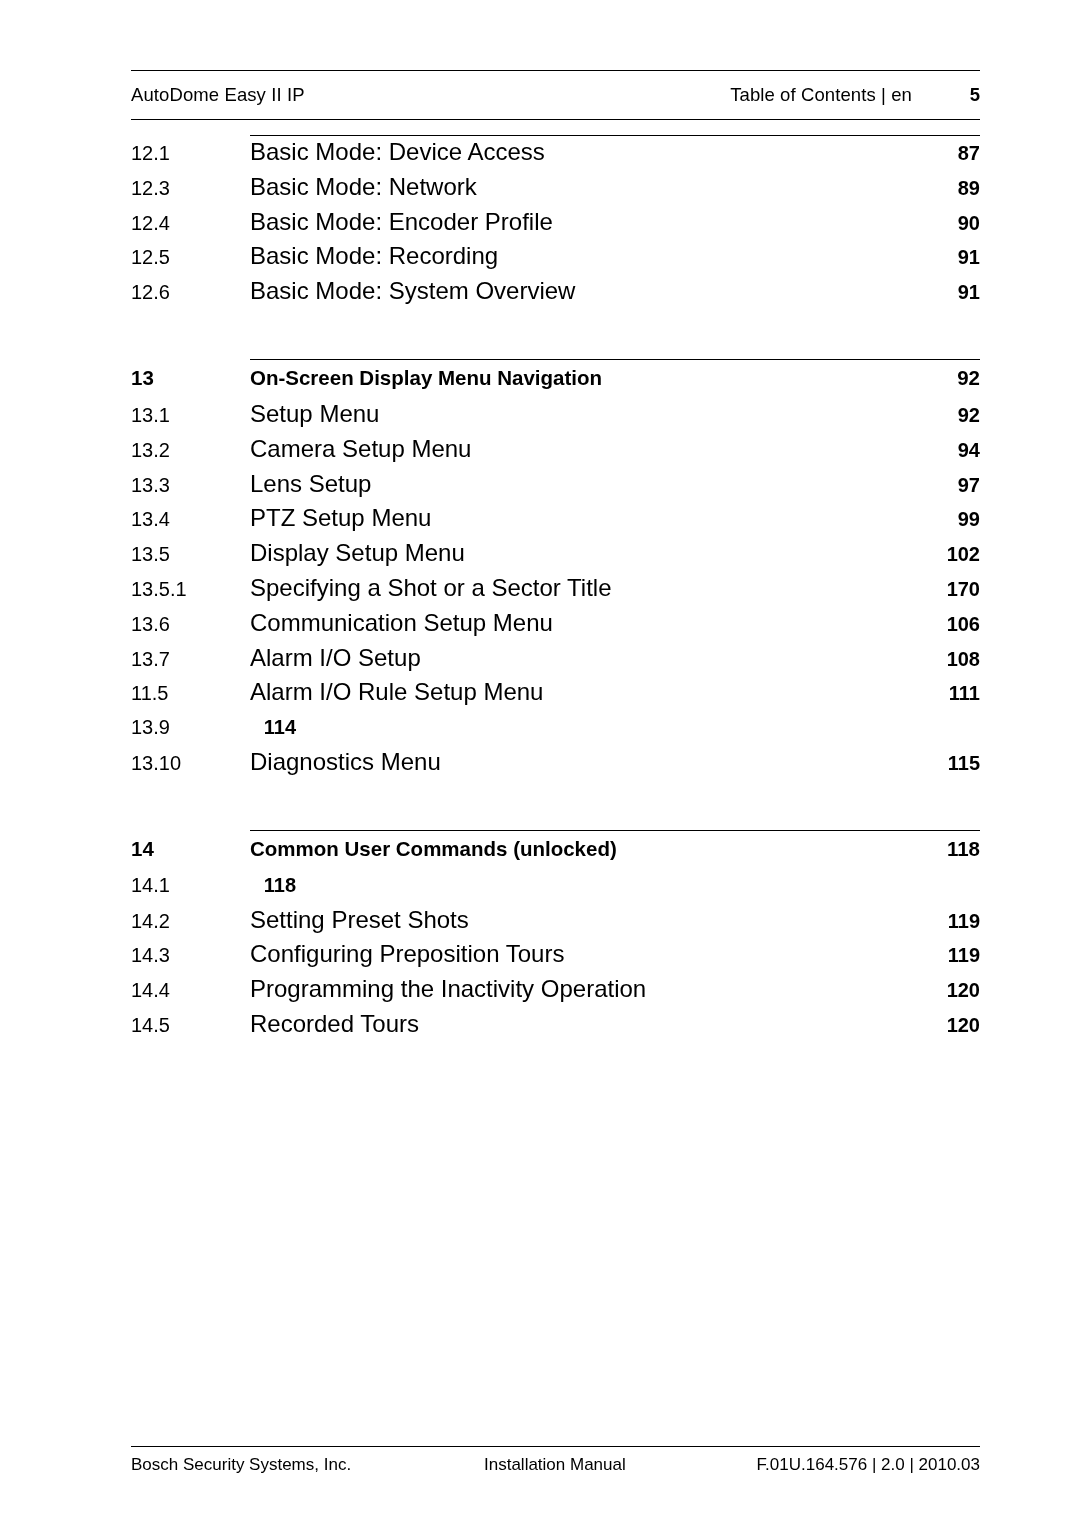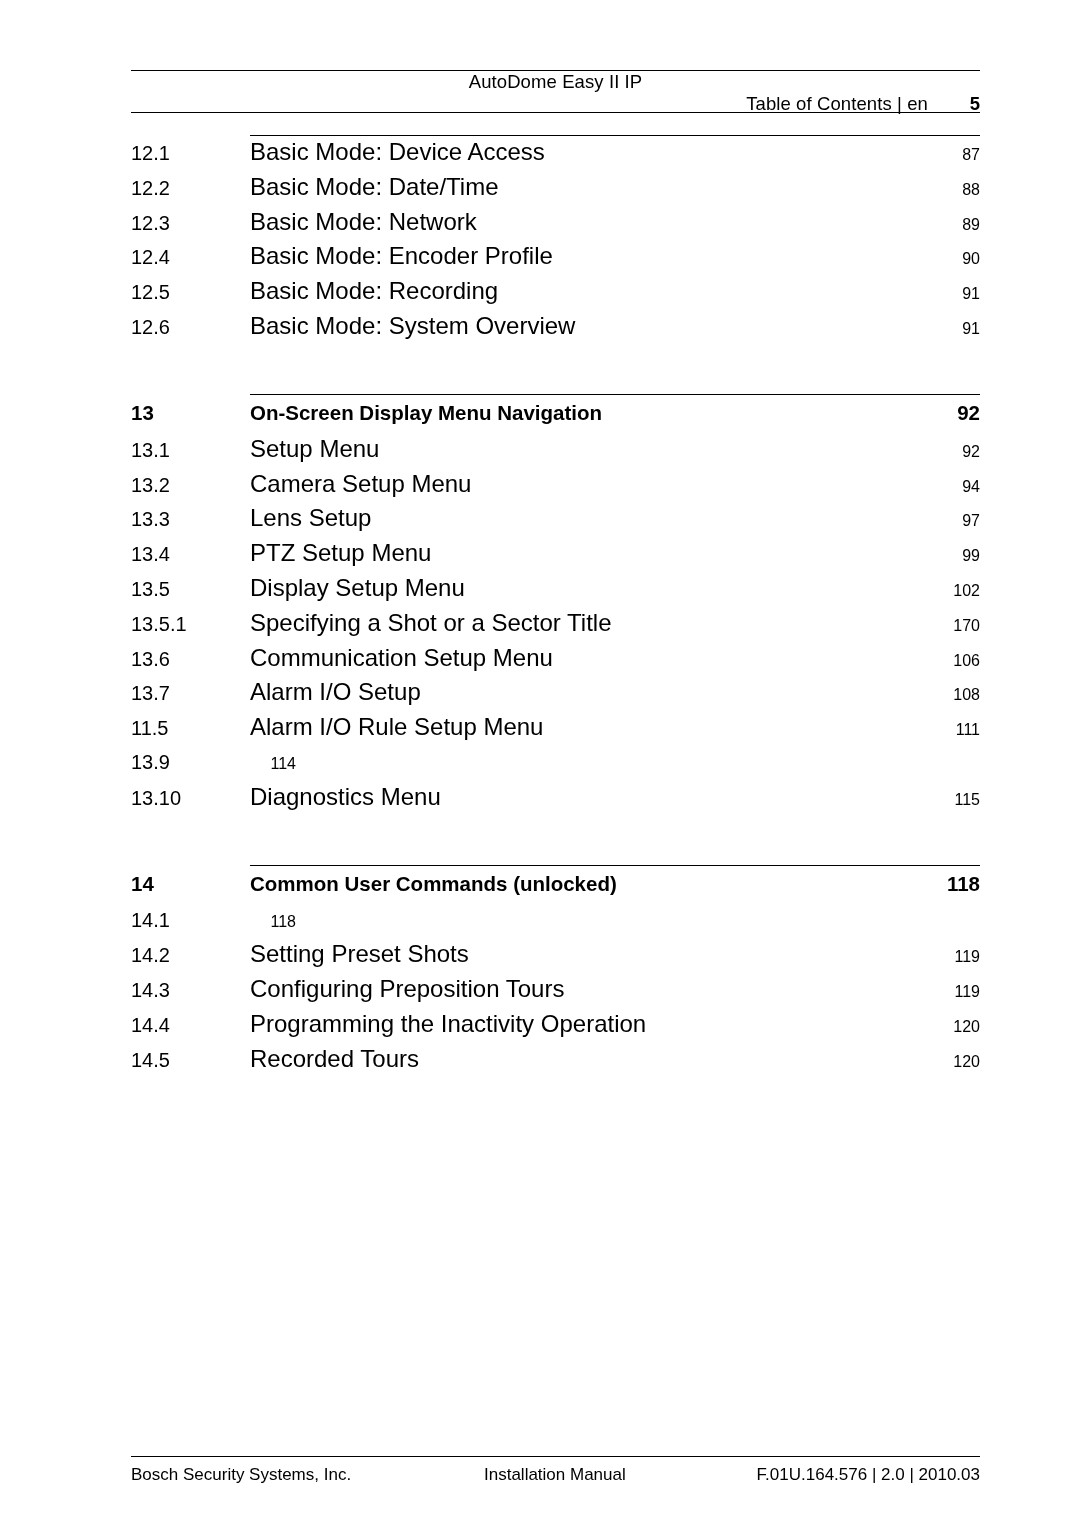--- a/index.html
+++ b/index.html
@@ -21,36 +21,36 @@
   }
 
   
   .page-header {
     position: absolute;
     left: 131px;
     top: 70px;
     width: 849px;
     border-top: 1.6px solid #000;
     border-bottom: 1.6px solid #000;
-    height: 43px;
+    height: 50px;
     display: flex;
     align-items: center;
     box-sizing: border-box;
-    flex-direction: column;
   }
   .header-left {
     font-size: 18.5px;
     letter-spacing: 0.1px;
     white-space: nowrap;
   }
   .header-right {
     margin-left: auto;
     display: flex;
     align-items: flex-start;
     white-space: nowrap;
+    gap: 16px;
   }
   .header-crumb {
     font-size: 18.5px;
     letter-spacing: 0.1px;
   }
   .header-pageno {
     font-size: 18.5px;
     font-weight: bold;
     margin-left: 32px;
     display: inline-block;
@@ -85,22 +85,23 @@
   .toc-title {
     flex: 1 1 auto;
     font-size: 24px;
     white-space: nowrap;
     overflow: hidden;
   }
   .toc-page {
     flex: 0 0 auto;
     min-width: 46px;
     text-align: right;
-    font-size: 16px;
-    white-space: nowrap;
+    font-size: 20px;
+    white-space: nowrap;
+    font-weight: bold;
   }
 
   
   .toc-row.is-head {
     height: 38px;
     line-height: 38px;
   }
   .toc-row.is-head .toc-num,
   .toc-row.is-head .toc-title,
   .toc-row.is-head .toc-page {
@@ -123,21 +124,20 @@
   .page-footer {
     position: absolute;
     left: 131px;
     top: 1446px;
     width: 849px;
     border-top: 1.6px solid #000;
     padding-top: 8px;
     box-sizing: border-box;
     display: flex;
     align-items: baseline;
-    margin-top: 10px;
   }
   .footer-left {
     font-size: 17px;
     white-space: nowrap;
   }
   .footer-center {
     position: absolute;
     left: 353px;
     top: 8px;
     font-size: 17px;
@@ -166,25 +166,20 @@
       <div class="toc-section">
         <div class="head-rule-wrap">
           <div class="head-rule"></div>
         </div>
         <div class="toc-row">
           <span class="toc-num">12.1</span>
           <span class="toc-title">Basic Mode: Device Access</span>
           <span class="toc-page">87</span>
         </div>
         <div class="toc-row">
-          <span class="toc-num">12.2</span>
-          <span class="toc-title">Basic Mode: Date/Time</span>
-          <span class="toc-page">88</span>
-        </div>
-        <div class="toc-row">
           <span class="toc-num">12.3</span>
           <span class="toc-title">Basic Mode: Network</span>
           <span class="toc-page">89</span>
         </div>
         <div class="toc-row">
           <span class="toc-num">12.4</span>
           <span class="toc-title">Basic Mode: Encoder Profile</span>
           <span class="toc-page">90</span>
         </div>
         <div class="toc-row">

